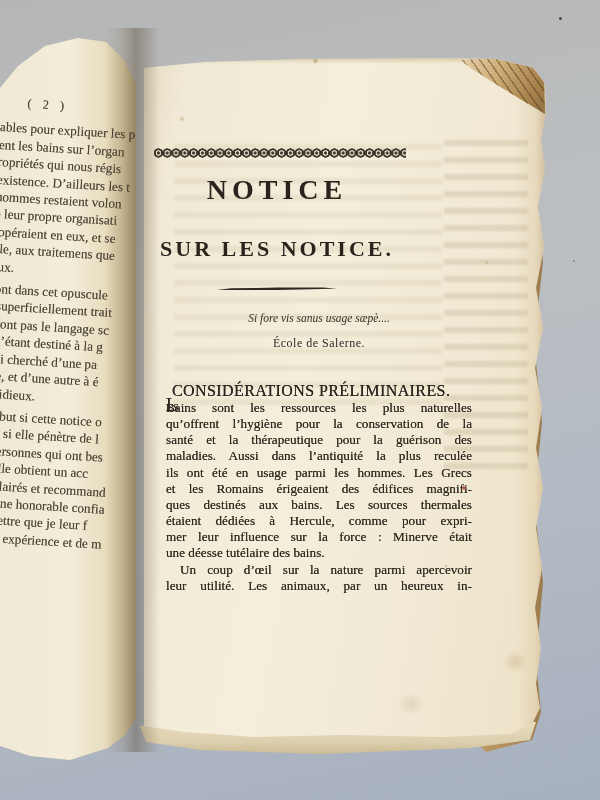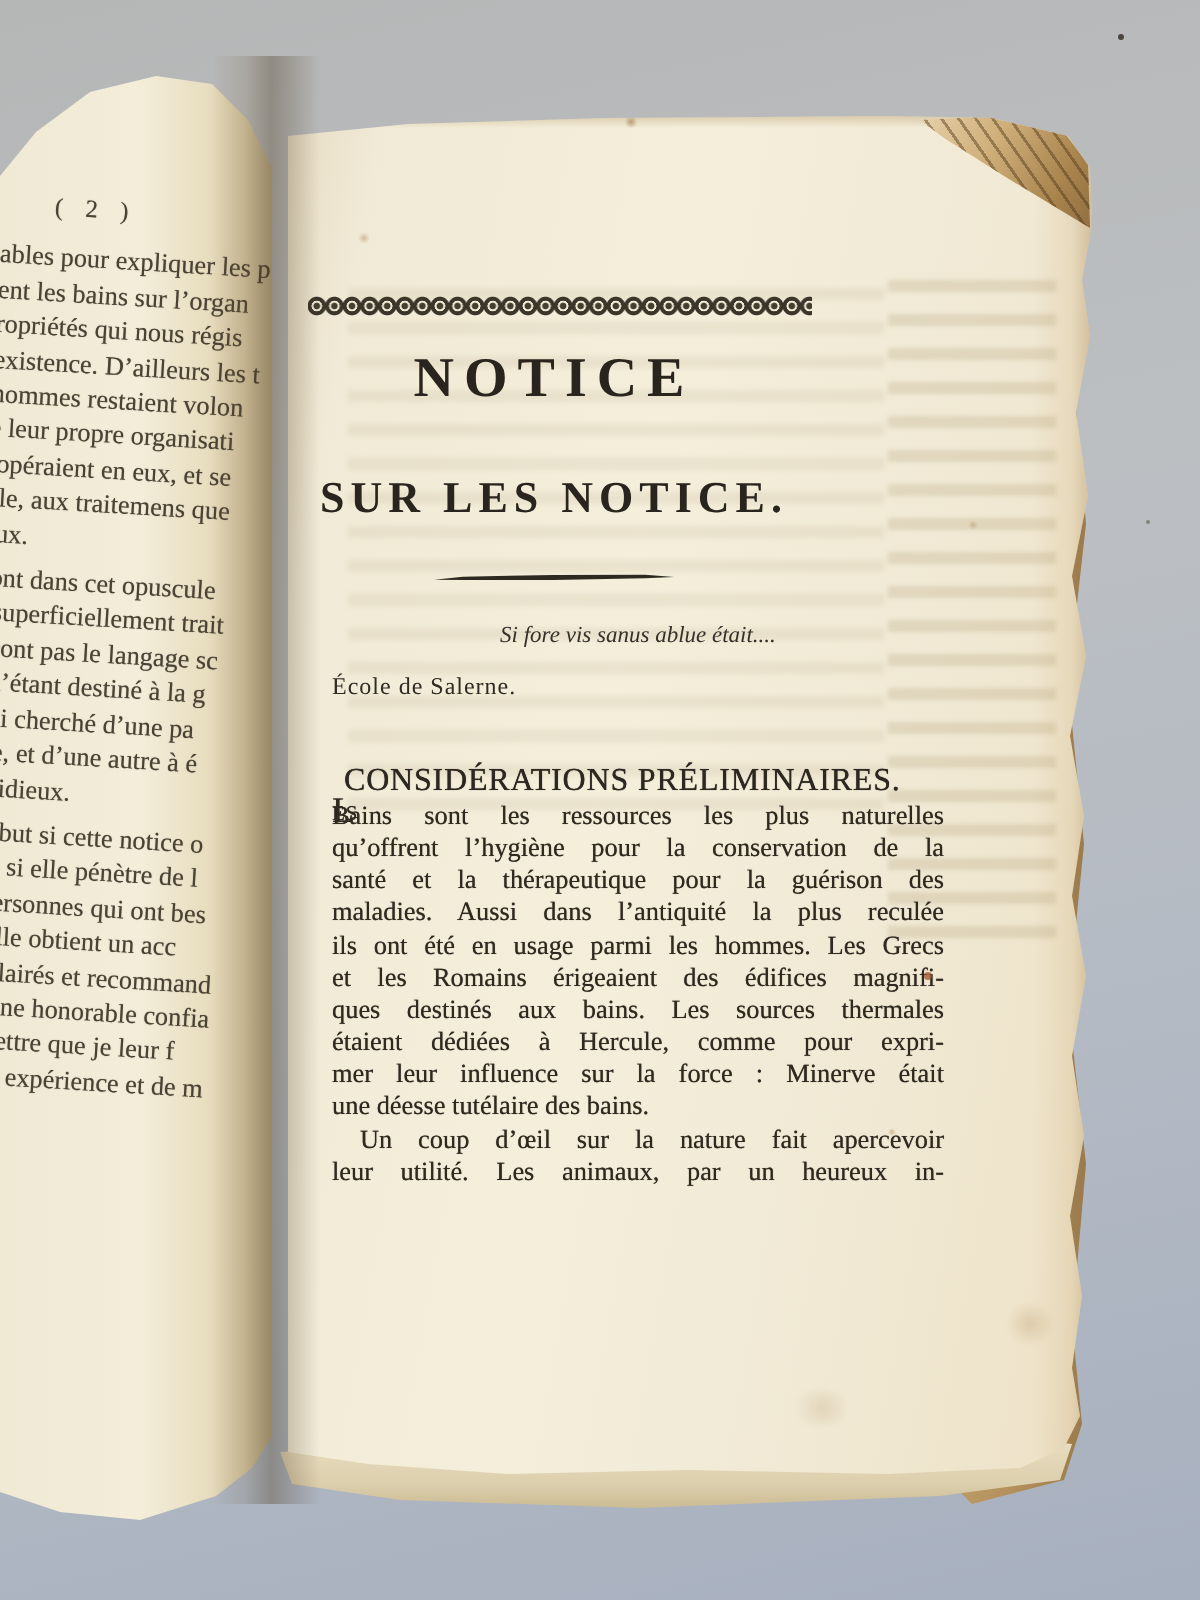--- a/index.html
+++ b/index.html
@@ -89,21 +89,21 @@
   }
   .main-title{left:0;top:118px;width:266px;text-align:center;
     font-size:28px;font-weight:bold;letter-spacing:5px;color:#29241d;}
   .main-subtitle{left:0;top:180px;width:266px;text-align:center;
     font-size:22px;font-weight:bold;letter-spacing:3px;color:#29241d;}
   .tapered-rule{left:73px;top:231px;width:120px;height:4px;background:#2e2921;
     clip-path:polygon(0 55%,12% 22%,50% 12%,88% 22%,100% 52%,88% 64%,50% 76%,12% 64%);
     transform:rotate(-.6deg);}
   .epigraph-1{left:22px;top:256px;width:306px;text-align:center;
     font-style:italic;font-size:11.5px;color:#35302a;}
-  .epigraph-2{left:22px;top:280px;width:306px;
+  .epigraph-2{left:22px;top:280px;width:306px;text-align:center;
     font-size:12px;letter-spacing:.5px;color:#2f2a23;}
   .section-heading{left:28px;top:326px;width:350px;
     font-size:16px;letter-spacing:.4px;color:#2c2720;text-shadow:0 0 .4px #2c2720;}
   .body-block{left:22px;top:344px;width:306px;
     font-size:13.2px;line-height:16.15px;color:#2f2920;text-shadow:0 0 .35px rgba(47,41,32,.8);}
   .body-block div{position:static;}
   .line-just{text-align:justify;text-align-last:justify;}
   .line-last{text-align:left;}
   .indent{text-indent:14px;}
   .initial{display:inline-block;font-size:18px;line-height:10px;vertical-align:baseline;}
@@ -166,36 +166,36 @@
     <div class="top-rim"></div>
     <div class="showthrough-a"></div>
     <div class="showthrough-b"></div>
     <div class="deckle-tint"></div>
     <div class="corner-damage"></div>
 
     <div class="ornament"></div>
     <div class="main-title">NOTICE</div>
     <div class="main-subtitle">SUR LES NOTICE.</div>
     <div class="tapered-rule"></div>
-    <div class="epigraph-1">Si fore vis sanus ablue était....</div>
+    <div class="epigraph-1">Si fore vis sanus usage sæpè....</div>
     <div class="epigraph-2">École de Salerne.</div>
     <div class="section-heading">CONSIDÉRATIONS PRÉLIMINAIRES.</div>
 
     <div class="body-block">
         <div class="body-line line-just"><span class="initial">L</span><span class="smallcaps">es</span> Bains sont les ressources les plus naturelles</div>
         <div class="body-line line-just">qu’offrent l’hygiène pour la conservation de la</div>
         <div class="body-line line-just">santé et la thérapeutique pour la guérison des</div>
         <div class="body-line line-just">maladies. Aussi dans l’antiquité la plus reculée</div>
         <div class="body-line line-just">ils ont été en usage parmi les hommes. Les Grecs</div>
         <div class="body-line line-just">et les Romains érigeaient des édifices magnifi-</div>
         <div class="body-line line-just">ques destinés aux bains. Les sources thermales</div>
         <div class="body-line line-just">étaient dédiées à Hercule, comme pour expri-</div>
         <div class="body-line line-just">mer leur influence sur la force : Minerve était</div>
         <div class="body-line line-last">une déesse tutélaire des bains.</div>
-        <div class="body-line indent line-just">Un coup d’œil sur la nature fait apercevoir</div>
+        <div class="body-line indent line-just">Un coup d’œil sur la nature parmi apercevoir</div>
         <div class="body-line line-just">leur utilité. Les animaux, par un heureux in-</div>
       </div>
 
     <div class="spot" style="left:35px;top:60px;width:6px;height:6px;background:radial-gradient(circle,rgba(160,120,60,.4),rgba(0,0,0,0) 70%);"></div>
     <div class="spot" style="left:168px;top:2px;width:7px;height:6px;background:radial-gradient(circle,rgba(150,110,55,.55),rgba(0,0,0,0) 70%);"></div>
     <div class="spot" style="left:340px;top:204px;width:5px;height:5px;background:radial-gradient(circle,rgba(160,120,60,.35),rgba(0,0,0,0) 70%);"></div>
     <div class="spot" style="left:318px;top:430px;width:4px;height:4px;background:#a0522d;opacity:.75;"></div>
     <div class="spot" style="left:300px;top:508px;width:4px;height:4px;background:radial-gradient(circle,rgba(150,110,55,.4),rgba(0,0,0,0) 70%);"></div>
     <div class="spot" style="left:358px;top:596px;width:26px;height:20px;background:radial-gradient(circle,rgba(175,140,85,.28),rgba(0,0,0,0) 70%);filter:blur(1px);"></div>
     <div class="spot" style="left:250px;top:640px;width:34px;height:16px;background:radial-gradient(circle,rgba(165,130,80,.2),rgba(0,0,0,0) 70%);filter:blur(1.5px);"></div>

